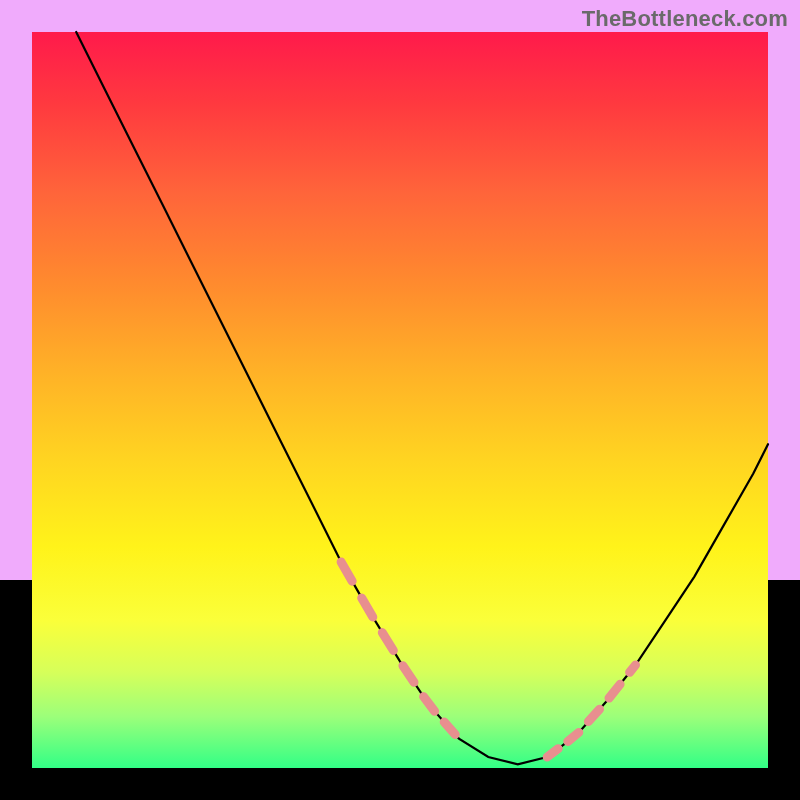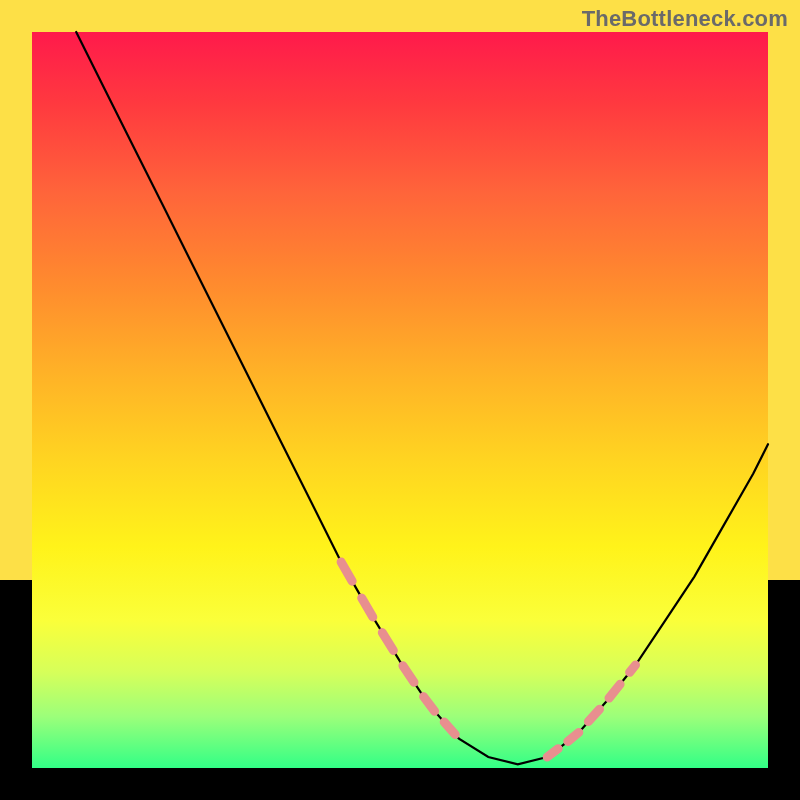--- a/index.html
+++ b/index.html
@@ -9,21 +9,21 @@
     height: 800px;
     background: #000;
     overflow: hidden;
   }
   .frame {
     position: absolute;
     left: 0;
     top: 0;
     width: 800px;
     height: 580px;
-    background: #fde047;
+    background: #f0abfc;
     text-align: right;
   }
   .plot-area {
     position: absolute;
     left: 32px;
     top: 32px;
     width: 736px;
     height: 736px;
     background: linear-gradient(to bottom,
       #ff1a4b 0%,

